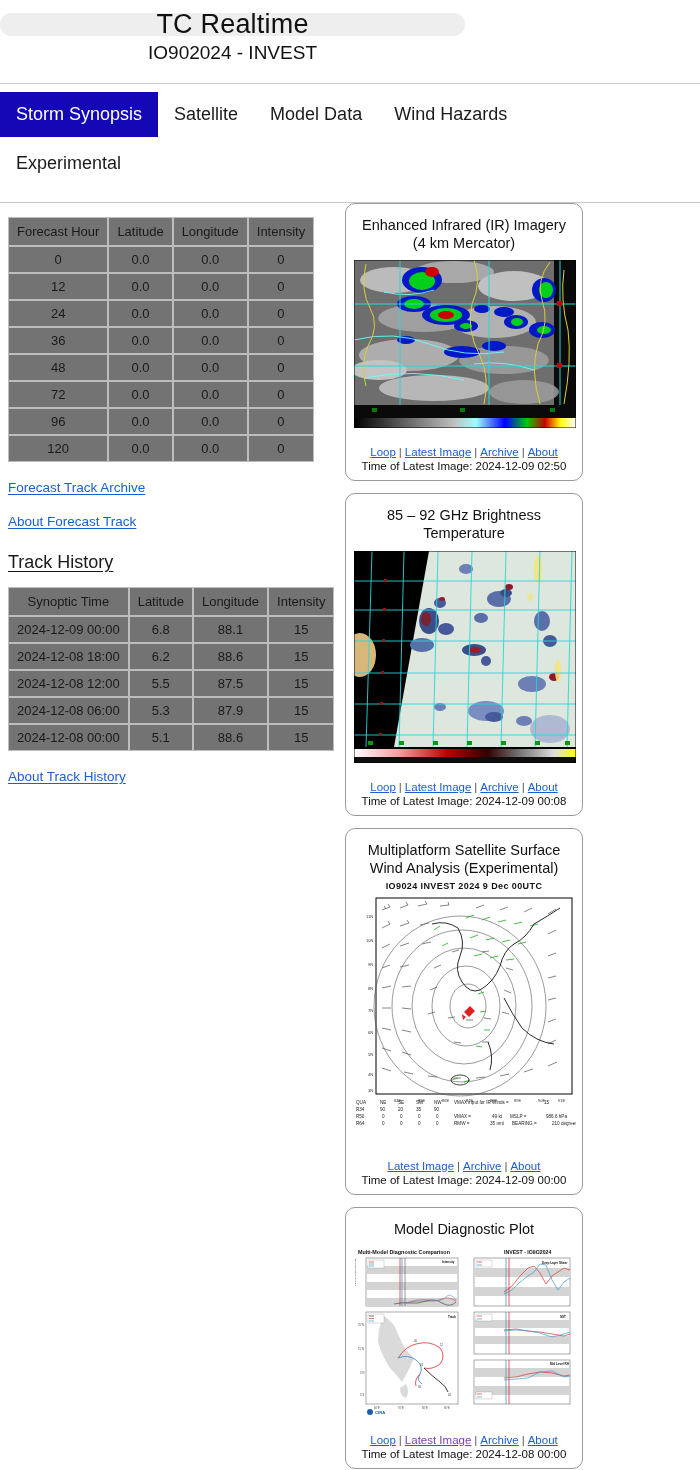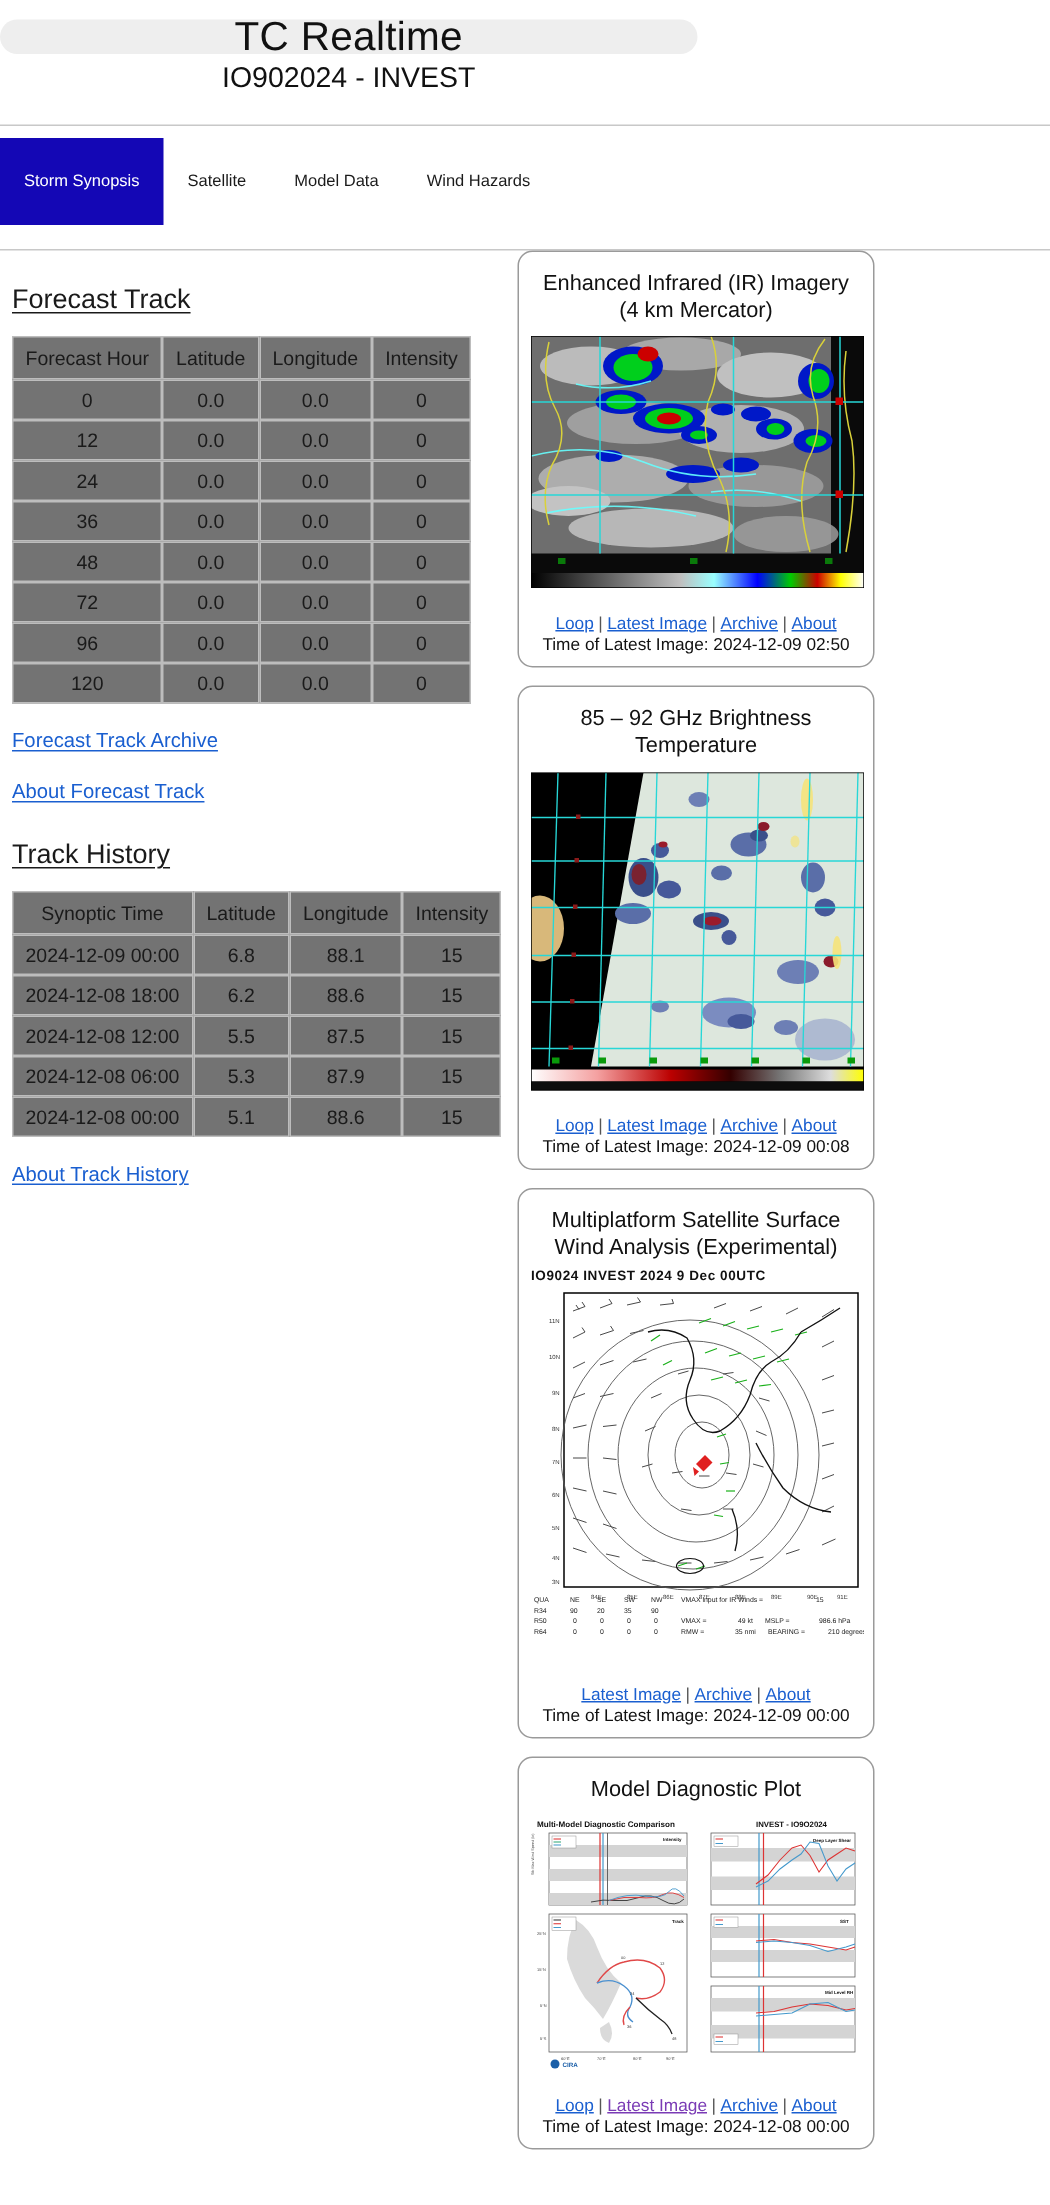--- a/index.html
+++ b/index.html
@@ -30,22 +30,22 @@
     font-size:19px; color:#111; margin-top:6px;
   }
   .header-rule {
     border:0; border-top:1px solid #c8c8c8; margin:19px 0 0 0; width:700px;
   }
 
   
   #tab-bar { padding:8px 0 0 0; }
   .tab-row { display:flex; align-items:flex-start; }
   .tab {
-    font-size:11px;
-    padding:23px 16px;
+    font-size:18px;
+    padding:12px 16px;
     color:#1a1a1a;
     white-space:nowrap;
     background:transparent;
     border:0;
     cursor:pointer;
     font-family:"Liberation Sans", sans-serif;
   }
   .tab.active {
     background:#1407b5;
     color:#ffffff;
@@ -96,21 +96,21 @@
     background:#ffffff;
     margin-bottom:12px;
     padding:10px 8px 8px 8px;
     width:238px;
   }
   .panel-title {
     font-size:14.5px; text-align:center; line-height:1.25;
     color:#111; margin:2px 4px 8px 4px;
   }
   .panel-subtitle {
-    font-size:9px; text-align:left; font-weight:bold;
+    font-size:9px; text-align:center; font-weight:bold;
     letter-spacing:0.4px; margin:-4px 0 3px 0; color:#111;
   }
   .fig { width:222px; margin:0 auto; display:block; border:0; }
   .panel-links {
     text-align:center; margin-top:18px; font-size:11.5px; color:#333;
   }
   .panel-links a { color:#1a5fd0; text-decoration:underline; cursor:pointer; }
   .panel-links a.visited { color:#7a3bb5; }
   .panel-links .sep { color:#555; margin:0 3px; }
   .panel-time { text-align:center; font-size:11.5px; margin-top:2px; color:#111; }
@@ -126,28 +126,30 @@
   <hr class="header-rule">
 </div>
 
 <div id="tab-bar">
   <div class="tab-row">
     <button class="tab active">Storm Synopsis</button>
     <button class="tab">Satellite</button>
     <button class="tab">Model Data</button>
     <button class="tab">Wind Hazards</button>
   </div>
+  <div class="tab-row second">
+    <button class="tab">Experimental</button>
+  </div>
   <hr class="tabs-rule">
 </div>
 
 <div id="main-area">
 
   <div id="left-column">
 
-    <h2 class="section-head">Forecast Track</h2>
 
     <table class="data-table">
       <thead>
         <tr>
           <th>Forecast Hour</th>
           <th>Latitude</th>
           <th>Longitude</th>
           <th>Intensity</th>
         </tr>
       </thead>

